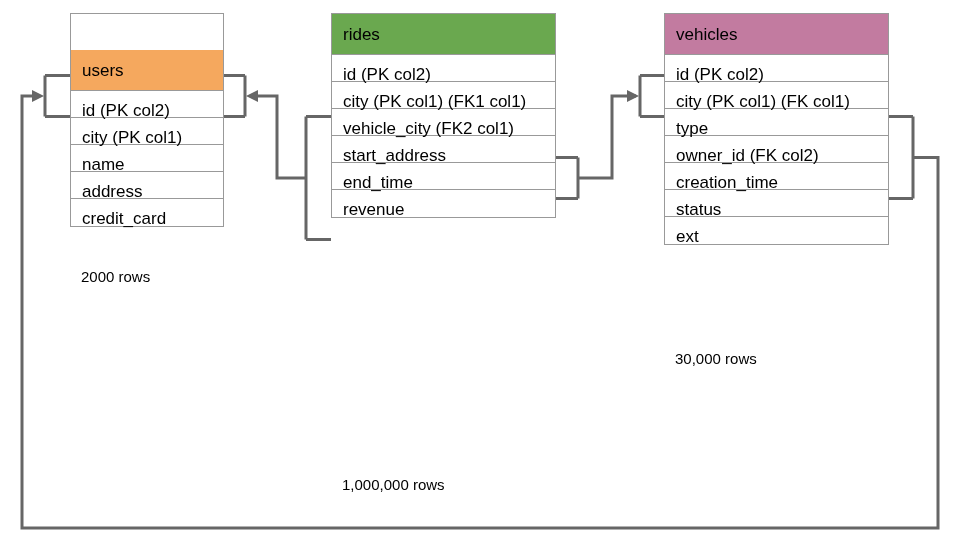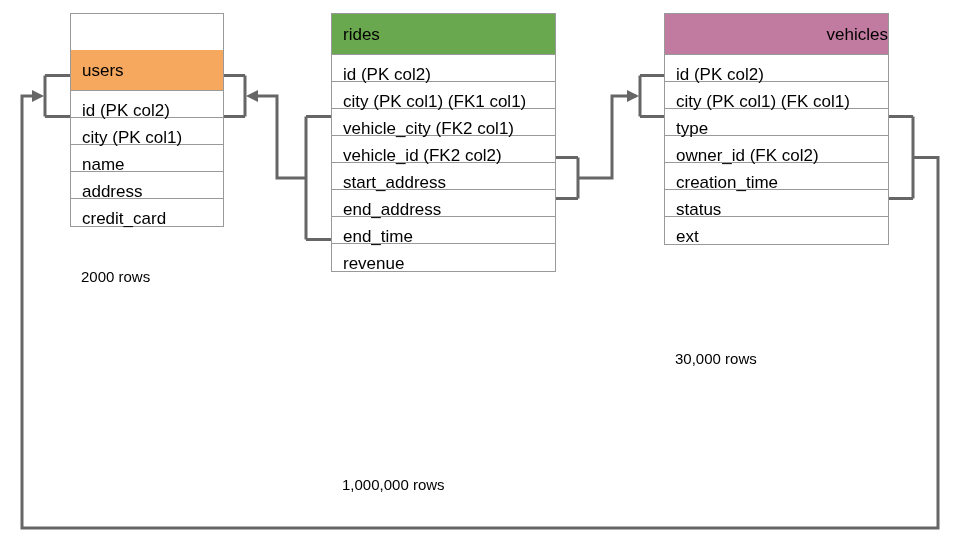--- a/index.html
+++ b/index.html
@@ -87,30 +87,28 @@
     <div class="trow">address</div>
     <div class="trow">credit_card</div>
   </div>
   <div class="rowcount" style="left:81px; top:268px;">2000 rows</div>
 
   <div class="db-table" style="left:331px; top:13px; width:223px;">
     <div class="thead" style="background-color: rgb(106, 168, 79);">rides</div>
     <div class="trow">id (PK col2)</div>
     <div class="trow">city (PK col1) (FK1 col1)</div>
     <div class="trow">vehicle_city (FK2 col1)</div>
-    <div class="trow">vehicle_id (FK2 col2)</div>
     <div class="trow">start_address</div>
-    <div class="trow">end_address</div>
     <div class="trow">end_time</div>
     <div class="trow">revenue</div>
   </div>
   <div class="rowcount" style="left:342px; top:476px;text-align:center;">1,000,000 rows</div>
 
   <div class="db-table" style="left:664px; top:13px; width:223px;">
-    <div class="thead" style="background-color: rgb(194, 123, 160); text-align: right;">vehicles</div>
+    <div class="thead" style="background-color: rgb(194, 123, 160);">vehicles</div>
     <div class="trow">id (PK col2)</div>
     <div class="trow">city (PK col1) (FK col1)</div>
     <div class="trow">type</div>
     <div class="trow">owner_id (FK col2)</div>
     <div class="trow">creation_time</div>
     <div class="trow">status</div>
     <div class="trow">ext</div>
   </div>
   <div class="rowcount" style="left:675px; top:350px;">30,000 rows</div>
 

